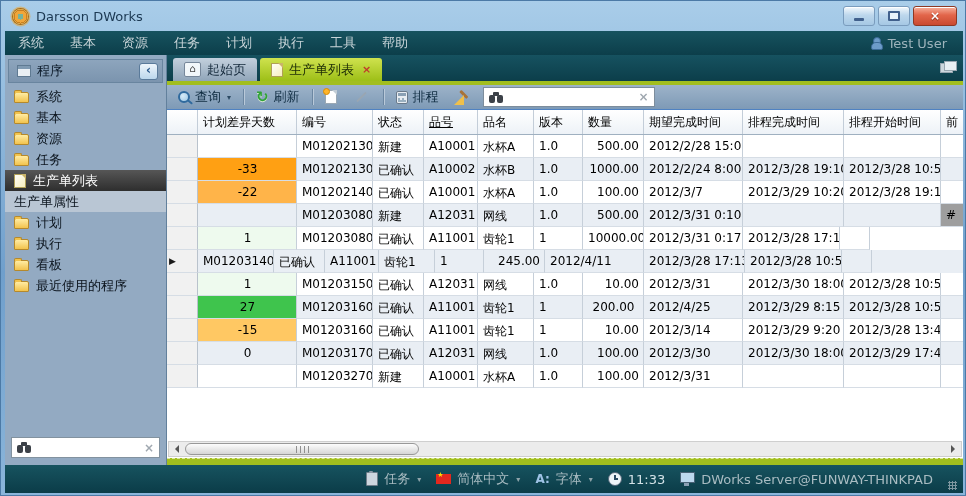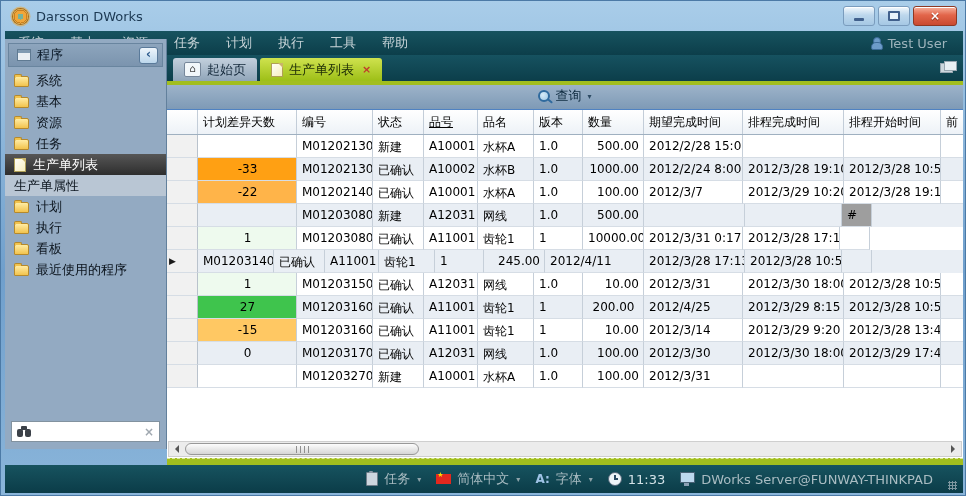--- a/index.html
+++ b/index.html
@@ -20,21 +20,21 @@
     color:#fff;font-weight:bold;font-size:12px;text-shadow:0 1px 1px #7c2b17;}
   
   #menubar{position:absolute;left:4px;top:30px;width:958px;height:24px;display:flex;align-items:center;
     background:linear-gradient(#17535f,#0c3e4a);color:#c8d4d8;font-size:13px;}
   .menu-item{padding:0 13px;cursor:default;}
   #menu-user{margin-left:auto;display:flex;align-items:center;gap:6px;padding-right:16px;color:#9db3bb;}
   .icon-person{position:relative;width:12px;height:13px;flex:none;}
   .icon-person::before{content:"";position:absolute;top:0;left:3px;width:6px;height:6px;border-radius:50%;background:#6d9cc9;border:0.5px solid #3c6b97;}
   .icon-person::after{content:"";position:absolute;bottom:0;left:1px;width:10px;height:6px;border-radius:5px 5px 2px 2px;background:#6d9cc9;border:0.5px solid #3c6b97;}
   
-  #sidebar{position:absolute;left:4px;top:38px;width:162px;height:410px;background:#93aac2;
+  #sidebar{position:absolute;left:4px;top:54px;width:162px;height:410px;background:#93aac2;
     border-right:1px solid #62809c;box-sizing:border-box;display:flex;flex-direction:column;}
   #side-header{margin:4px 3px 3px 3px;height:22px;display:flex;align-items:center;gap:6px;padding:0 4px 0 8px;
     background:linear-gradient(#8da5bd,#7b94ae);border:1px solid #69859f;color:#0d1c2b;font-size:13px;}
   .icon-program{width:12px;height:10px;background:#e9eff4;border:1px solid #5f7causa;border:1px solid #5f7a92;position:relative;flex:none;}
   .icon-program::before{content:"";position:absolute;left:0;top:0;right:0;height:3px;background:#7f9ab2;}
   .collapse-btn{margin-left:auto;width:17px;height:15px;border:1px solid #5a7a9a;border-radius:3px;cursor:pointer;
     background:linear-gradient(#eef5fb,#bcd7ec);color:#28578a;font-weight:bold;font-size:12px;line-height:13px;text-align:center;}
   #side-items{flex:1;}
   .side-item{height:21px;display:flex;align-items:center;gap:7px;padding-left:9px;font-size:13px;color:#0b141d;cursor:pointer;white-space:nowrap;}
   .side-item.sel{background:linear-gradient(#565656,#2e2e2e);color:#fff;}
@@ -60,21 +60,21 @@
   .tab.active{background:linear-gradient(#cfe24e,#9dbf17);color:#1c2b06;}
   .icon-home-chip{width:15px;height:13px;background:#f2f7fa;border:1px solid #76героя;border:1px solid #76879a;font-size:10px;
     line-height:12px;text-align:center;color:#444;border-radius:2px;flex:none;}
   .tabclose{color:#c0392b;font-weight:bold;font-size:11px;margin-left:2px;}
   .icon-stack{position:absolute;right:10px;top:8px;width:11px;height:8px;background:#cdd7dd;border:1px solid #98a6b0;}
   .icon-stack::before{content:"";position:absolute;top:-3px;left:3px;width:11px;height:8px;background:#e9eff3;border:1px solid #98a6b0;}
   #limetop{height:4px;background:#a2be1e;}
   #limebottom{height:7px;background:#a2be1e;border-top:1px dashed #dce9a0;box-sizing:border-box;}
   
   #toolbar{height:24px;background:linear-gradient(#9db3c9,#7e9ab6);display:flex;align-items:center;
-    padding:0 6px;gap:5px;font-size:13px;color:#0f2c41;flex-direction:column;}
+    padding:0 6px;gap:5px;font-size:13px;color:#0f2c41;}
   .tbtn{display:flex;align-items:center;gap:5px;padding:2px 5px;border-radius:3px;cursor:pointer;}
   .tsep{width:1px;height:16px;background:#6c87a2;box-shadow:1px 0 0 #b9c9d9;margin:0 2px;}
   .dd{font-size:8px;color:#2c4a63;margin-left:1px;}
   .icon-search{width:8px;height:8px;border:2px solid #2f6a9e;border-radius:50%;position:relative;flex:none;
     background:radial-gradient(circle at 35% 35%,#d6ebf8,#9ec7e4);}
   .icon-search::after{content:"";position:absolute;width:6px;height:2px;background:#2f6a9e;right:-5px;bottom:-2px;transform:rotate(40deg);border-radius:1px;}
   .icon-refresh{color:#2fa336;font-weight:bold;font-size:15px;line-height:13px;text-shadow:0 1px 0 #d9e6d3;}
   .icon-newdoc{width:12px;height:14px;background:#fff;border:1px solid #9aa8b4;position:relative;flex:none;box-sizing:border-box;}
   .icon-newdoc::before{content:"";position:absolute;top:-1px;right:-1px;border-style:solid;border-width:0 5px 5px 0;border-color:transparent #c2cdd6 transparent transparent;}
   .icon-newdoc::after{content:"";position:absolute;top:-3px;left:-3px;width:5px;height:5px;background:#ffb429;border:1px solid #d98c00;border-radius:50%;}
@@ -320,20 +320,21 @@
           </div>
           <div class="tr even">
             <div class="td rowhdr" style="width: 31px; text-align: center;"></div>
             <div class="td" style="width: 99px; text-align: center;"></div>
             <div class="td" style="width: 76px;">M012030801</div>
             <div class="td" style="width: 51px;">新建</div>
             <div class="td" style="width: 54px;">A12031</div>
             <div class="td" style="width: 56px;">网线</div>
             <div class="td" style="width: 49px;">1.0</div>
             <div class="td" style="width: 61px; text-align: right;">500.00</div>
+            <div class="td" style="width: 99px;">2012/3/31 0:10</div>
             <div class="td" style="width: 101px;"></div>
             <div class="td" style="width: 97px;"></div>
             <div class="td" style="width: 30px; background: rgb(158, 158, 158);">#</div>
           </div>
           <div class="tr">
             <div class="td rowhdr" style="width: 31px; text-align: center;"></div>
             <div class="td" style="width: 99px; text-align: center; background: rgb(238, 250, 238);">1</div>
             <div class="td" style="width: 76px;">M012030802</div>
             <div class="td" style="width: 51px;">已确认</div>
             <div class="td" style="width: 54px;">A11001</div>

